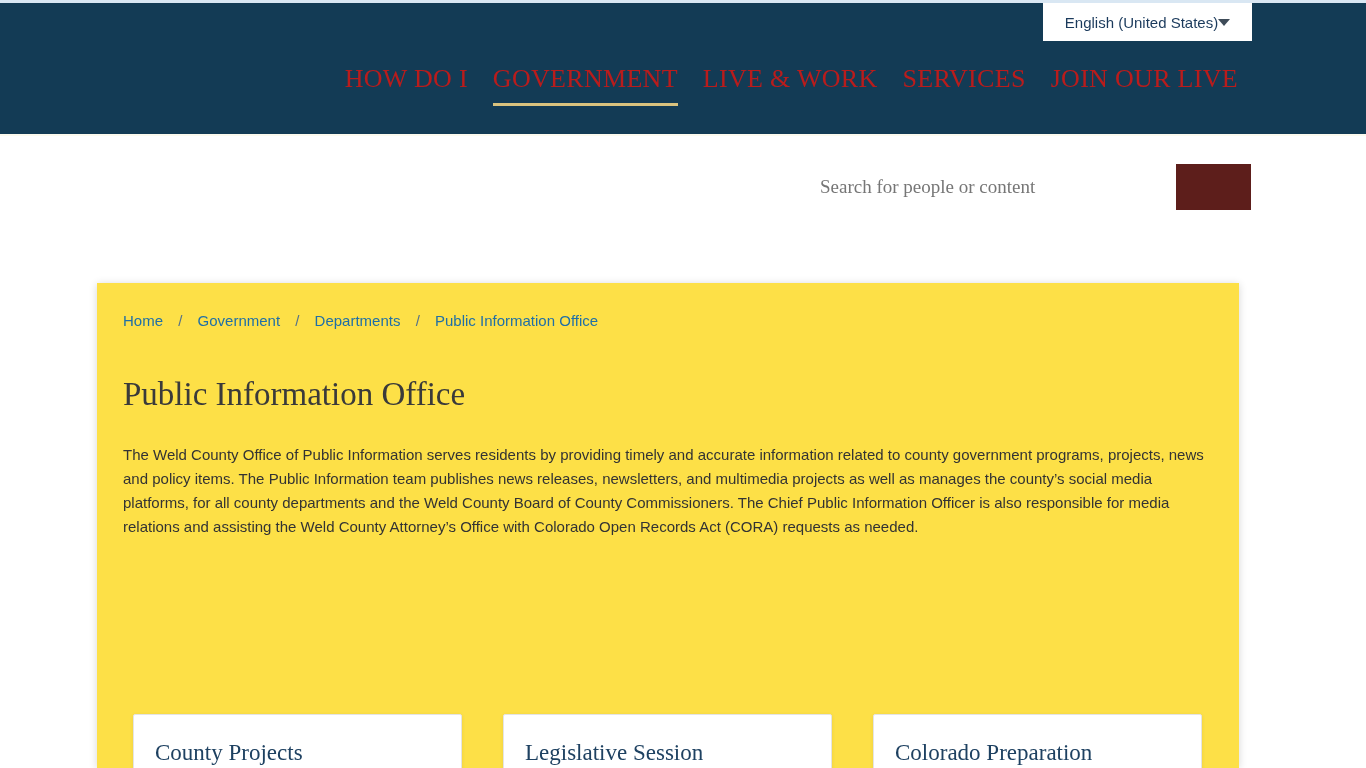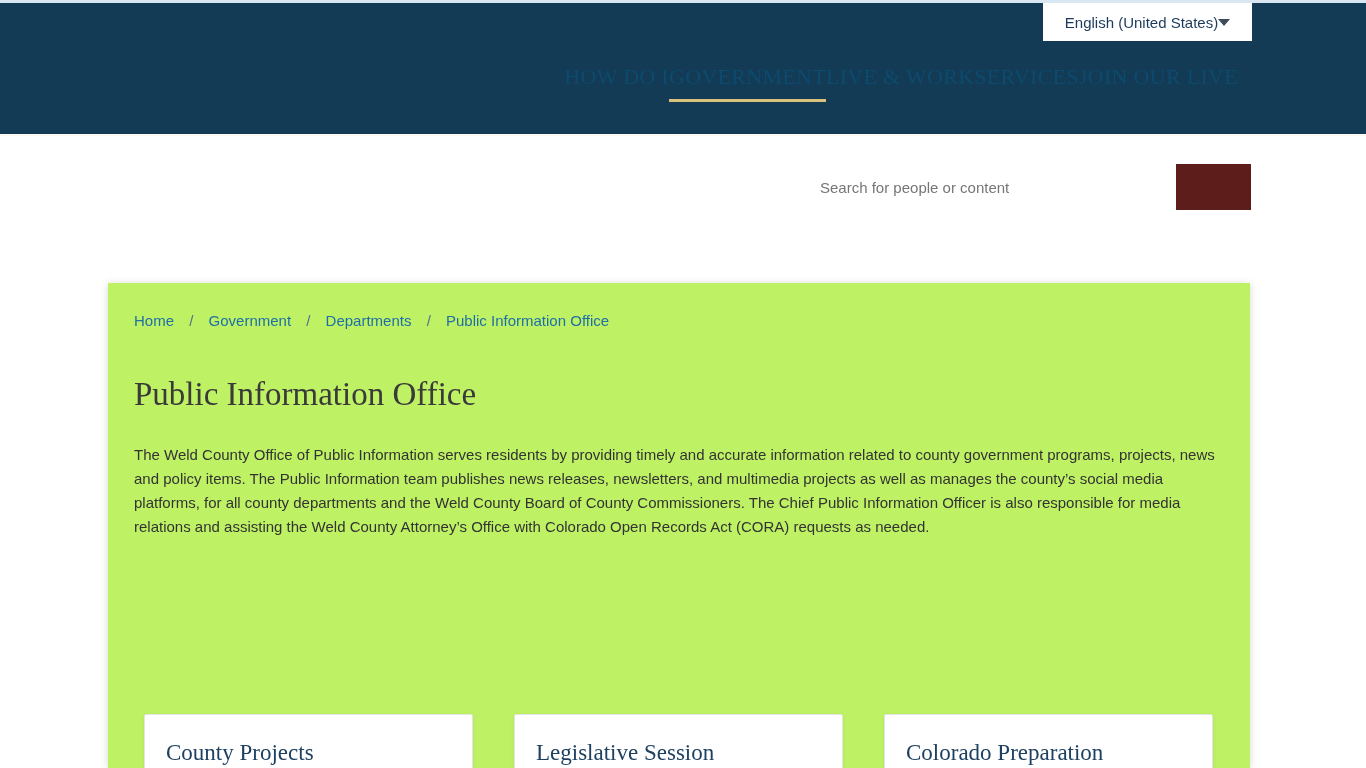--- a/index.html
+++ b/index.html
@@ -17,38 +17,38 @@
 
   
   .lang-box { position:absolute; top:3px; right:114px; width:209px; height:38px;
               background:#ffffff; display:flex; align-items:center; justify-content:center;
               gap:0; cursor:pointer; z-index:7; }
   .lang-label { color:#1b3a5c; font-size:15px; white-space:nowrap; }
   .caret-down { width:0; height:0; border-left:6px solid transparent;
                 border-right:6px solid transparent; border-top:7px solid #3e4c59; }
 
   
-  .main-nav { position:absolute; top:64px; right:128px; display:flex; 
-              font-family:"Liberation Serif", serif; font-size:22px; letter-spacing:0.3px;
-              color:#0c4a6e; z-index:7; }
+  .main-nav { position:absolute; top:64px; right:128px; display:flex; gap:25px;
+              font-family:"Liberation Serif", serif; font-size:26px; letter-spacing:0.3px;
+              color:#b91c1c; z-index:7; }
   .nav-item { padding-bottom:9px; border-bottom:3px solid transparent; cursor:pointer;
               white-space:nowrap; }
   .nav-item.active { border-bottom-color:#d9c27e; }
 
   
   .search-input { position:absolute; top:164px; left:820px; width:345px; height:46px;
-                  border:none; outline:none; font-size:15px; color:#333;
-                  font-family:Liberation Sans, sans-serif; }
+                  border:none; outline:none; font-size:19px; color:#333;
+                  font-family:Liberation Serif, serif; }
   .search-input::placeholder { color:#767676; opacity:1; }
   .search-button { position:absolute; top:164px; left:1176px; width:75px; height:46px;
                    background:#5d1e1b; border:none; cursor:pointer; }
 
   
-  .panel { position:absolute; top:283px; left:108px; width:1142px; height:485px;
-           background:#bef264; box-shadow:0 1px 8px rgba(0,0,0,0.16);text-decoration:underline; }
+  .panel { position:absolute; top:283px; left:97px; width:1142px; height:485px;
+           background:#fde047; box-shadow:0 1px 8px rgba(0,0,0,0.16);text-decoration:underline; }
 
   .breadcrumb { position:absolute; top:29px; left:26px; font-size:15px; color:#1f6fa7; }
   .crumb { color:#1f6fa7; cursor:pointer; text-decoration:none; }
   .crumb-sep { color:#54718a; margin:0 11px; }
 
   .page-title { position:absolute; top:93px; left:26px;
                 font-family:"Liberation Serif", serif; font-weight:400;
                 font-size:33px; color:#3a3a3a; }
 
   .intro { position:absolute; top:160px; left:26px; width:1090px;

